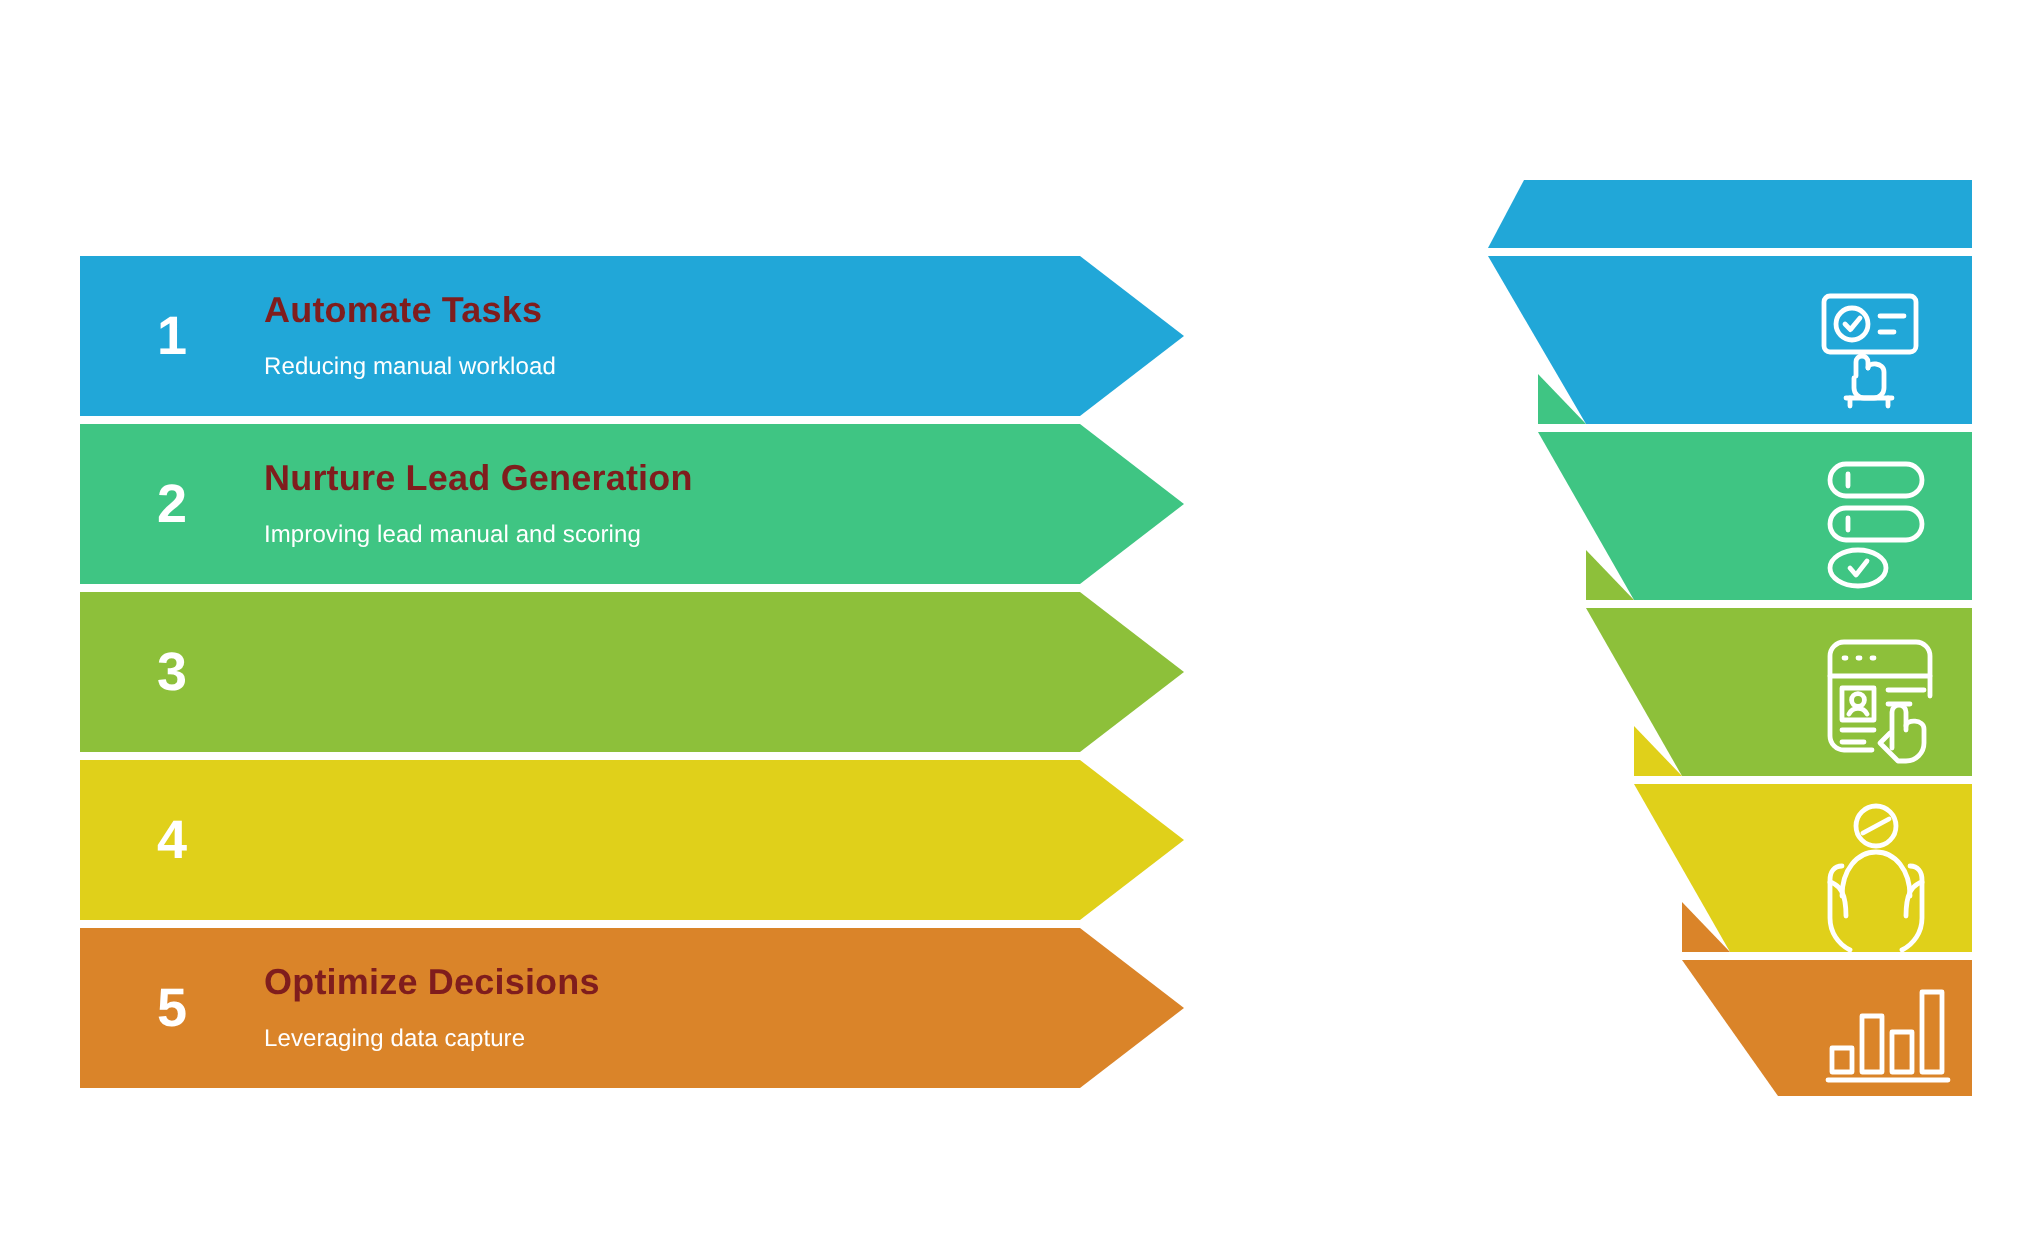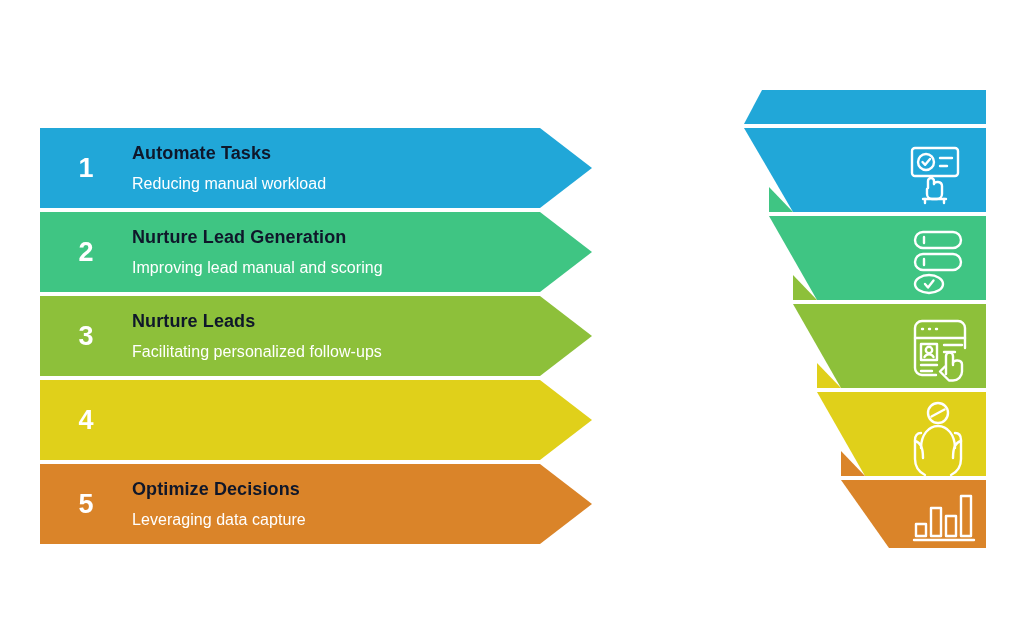--- a/index.html
+++ b/index.html
@@ -65,30 +65,30 @@
     letter-spacing: 0px;
   }
   .arrow-text {
     flex: 1 1 auto;
     display: flex;
     flex-direction: column;
     justify-content: center;
     padding-right: 10px;
   }
   .arrow-title {
-    color: #0f172a;
+    color: #7f1d1d;
     font-size: 18px;
     font-weight: bold;
     line-height: 1.15;
     margin-bottom: 11px;
     letter-spacing: 0.1px;
   }
   .arrow-sub {
     color: #ffffff;
-    font-size: 16px;
+    font-size: 12px;
     font-weight: normal;
     line-height: 1.15;
     letter-spacing: 0.05px;
   }
 
   
   .funnel {
     position: absolute;
     left: 740px;
     top: 86px;
@@ -125,24 +125,20 @@
           <div class="arrow-title">Nurture Lead Generation</div>
           <div class="arrow-sub">Improving lead manual and scoring</div>
         </div>
       </div>
     </div>
 
     <div class="arrow-row" style="top:168px;">
       <div class="arrow-shape" style="background: rgb(141, 192, 58);"></div>
       <div class="arrow-content">
         <div class="arrow-index">3</div>
-        <div class="arrow-text">
-          <div class="arrow-title">Nurture Leads</div>
-          <div class="arrow-sub">Facilitating personalized follow-ups</div>
-        </div>
       </div>
     </div>
 
     <div class="arrow-row" style="top:252px;">
       <div class="arrow-shape" style="background: rgb(224, 208, 26);"></div>
       <div class="arrow-content">
         <div class="arrow-index">4</div>
       </div>
     </div>
 

